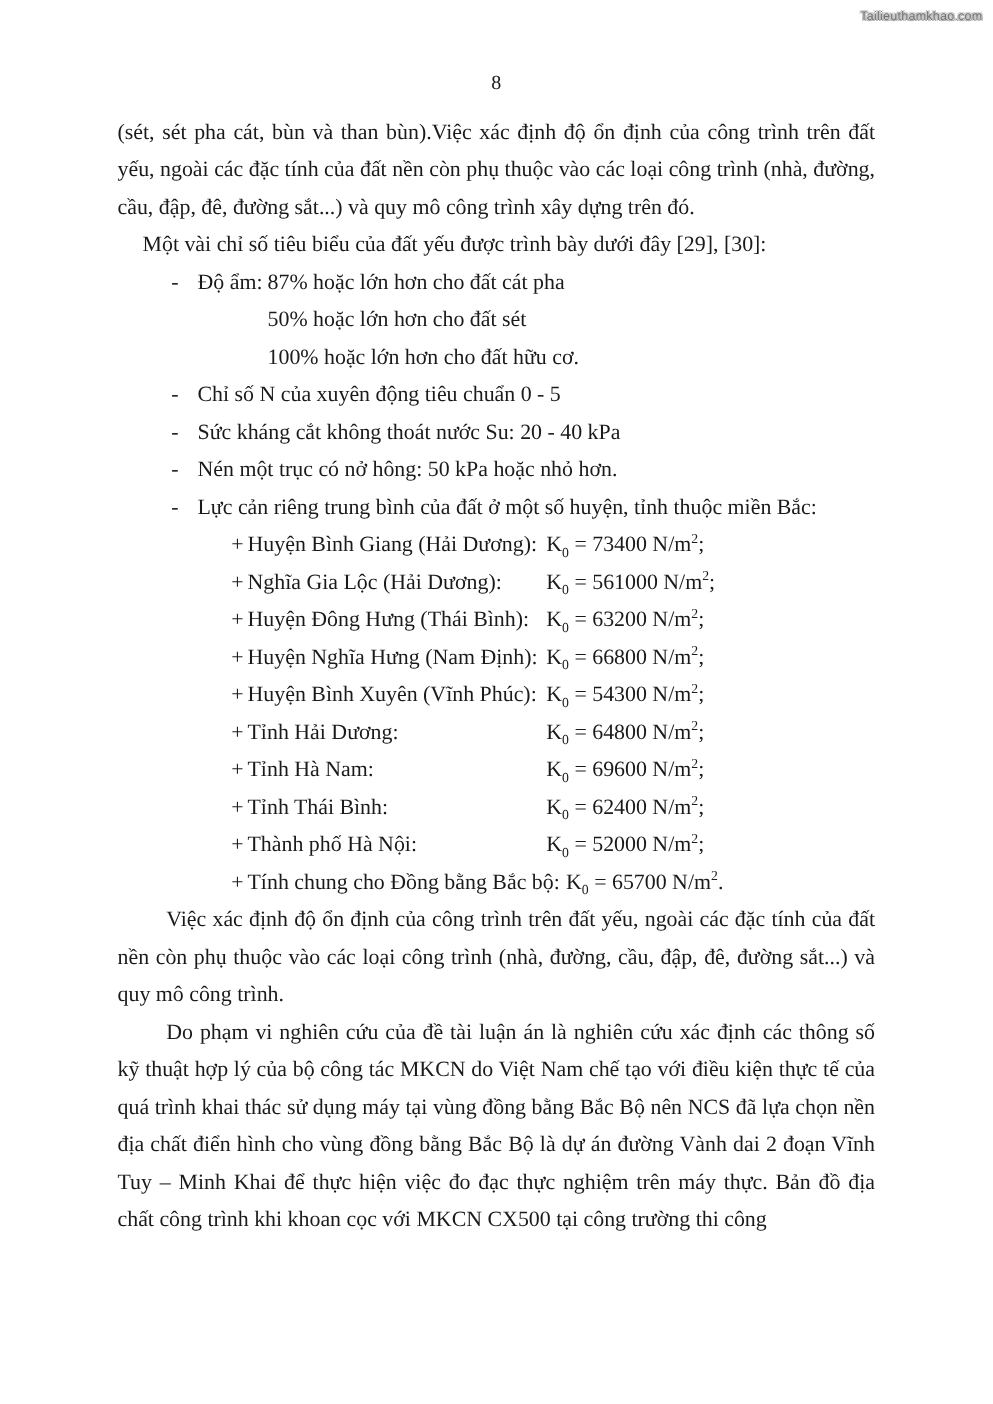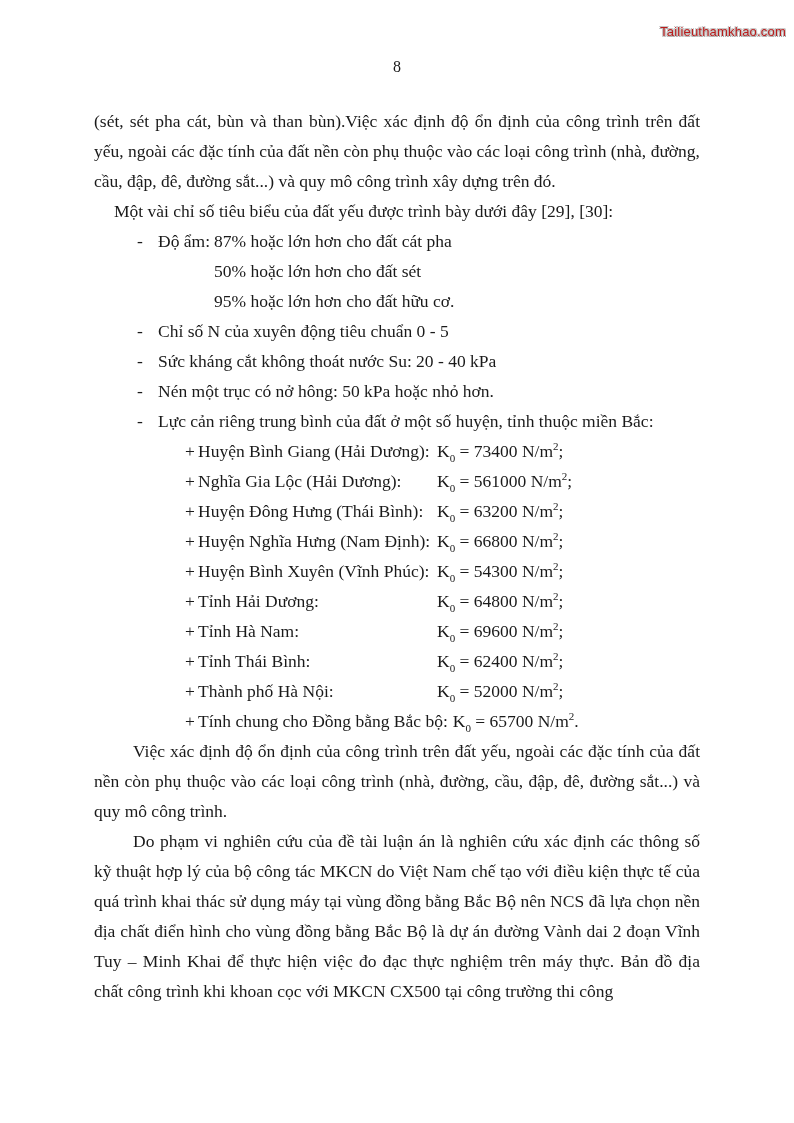--- a/index.html
+++ b/index.html
@@ -5,34 +5,34 @@
   html, body { margin: 0; padding: 0; }
   body {
     width: 794px; height: 1123px;
     background: #ffffff;
     position: relative;
     font-family: "Liberation Serif", serif;
     color: #1a1a1a;
     overflow: hidden;
   }
   .watermark {
-    position: absolute; top: 24px; right: 8px;
+    position: absolute; top: 8px; right: 8px;
     font-family: "Liberation Sans", sans-serif;
-    font-size: 13px;
-    color: #b91c1c;
+    font-size: 10px;
+    color: #737373;
     text-shadow: -1px -1px 0 #c6c6c6, 1px -1px 0 #c6c6c6, -1px 1px 0 #b5b5b5, 1px 1px 0 #a8a8a8;
     letter-spacing: 0.2px;
   }
   .page-number {
     position: absolute; top: 58px; left: 0; width: 794px;
     text-align: center;
     font-size: 16px;
   }
   .content {
-    position: absolute; left: 94px; top: 106px; width: 606px;
+    position: absolute; left: 94px; top: 90px; width: 606px;
     font-size: 17.5px; line-height: 30px;
   }
   .para { margin: 0; text-align: justify; }
   .para-indent { text-indent: 39px; font-family: Liberation Serif, serif; }
   .para-indent-sm { text-indent: 20px; }
 
   .bullet { position: relative; padding-left: 64px; }
   .dash { position: absolute; left: 43px; top: 0; }
   .m-label { display: inline-block; width: 56px; white-space: nowrap; vertical-align: top; }
   .m-cont { padding-left: 120px; }
@@ -54,21 +54,21 @@
 <div class="content">
 
   <p class="para">(sét, sét pha cát, bùn và than bùn).Việc xác định độ ổn định của công trình trên đất yếu, ngoài các đặc tính của đất nền còn phụ thuộc vào các loại công trình (nhà, đường, cầu, đập, đê, đường sắt...) và quy mô công trình xây dựng trên đó.</p>
 
   <p class="para para-indent-sm">Một vài chỉ số tiêu biểu của đất yếu được trình bày dưới đây [29], [30]:</p>
 
   <div class="bullet">
     <span class="dash">-</span><span class="m-label">Độ ẩm:</span><span>87% hoặc lớn hơn cho đất cát pha</span>
   </div>
   <div class="m-cont">50% hoặc lớn hơn cho đất sét</div>
-  <div class="m-cont">95% hoặc lớn hơn cho đất hữu cơ.</div>
+  <div class="m-cont">100% hoặc lớn hơn cho đất hữu cơ.</div>
 
   <div class="bullet">
     <span class="dash">-</span><span>Chỉ số N của xuyên động tiêu chuẩn 0 - 5</span>
   </div>
   <div class="bullet">
     <span class="dash">-</span><span>Sức kháng cắt không thoát nước Su: 20 - 40 kPa</span>
   </div>
   <div class="bullet">
     <span class="dash">-</span><span>Nén một trục có nở hông: 50 kPa hoặc nhỏ hơn.</span>
   </div>

